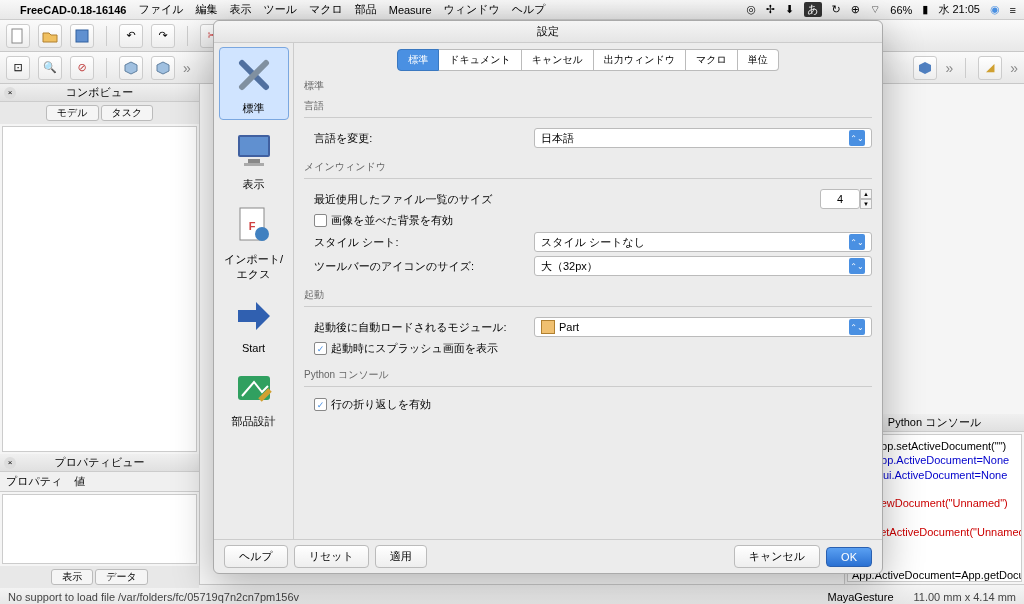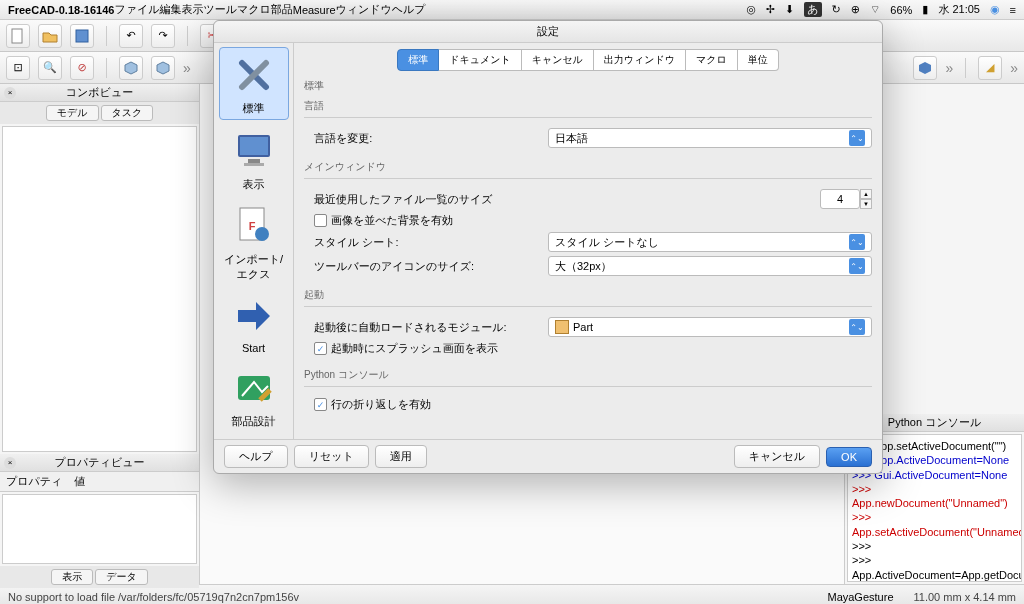--- a/index.html
+++ b/index.html
@@ -1,19 +1,19 @@
 <!DOCTYPE html>
 <html><head>
 <meta charset="utf-8">
 <style>
 * { margin:0; padding:0; box-sizing:border-box; font-family:-apple-system,"Hiragino Sans",sans-serif; font-size:11px; }
 body { width:1024px; height:604px; background:#ececec; overflow:hidden; position:relative; }
 
 
-.menubar { height:20px; background:linear-gradient(#f8f8f8,#e8e8e8); display:flex; align-items:center; padding:0 8px; font-size:12px; border-bottom:1px solid #ccc; }
+.menubar { height:20px; background:linear-gradient(#f8f8f8,#e8e8e8); display:flex; align-items:center; padding:0 8px; gap:12px; font-size:12px; border-bottom:1px solid #ccc; }
 .menubar .right { margin-left:auto; display:flex; gap:10px; align-items:center; }
 .apple { font-size:14px; }
 
 
 .tb { height:32px; background:linear-gradient(#fafafa,#e8e8e8); border-bottom:1px solid #c8c8c8; display:flex; align-items:center; padding:0 6px; gap:8px; }
 .tb-btn { width:24px; height:24px; border:1px solid #ccc; border-radius:3px; background:linear-gradient(#fff,#eee); display:flex; align-items:center; justify-content:center; cursor:pointer; }
 .sep { width:1px; height:20px; background:#ccc; margin:0 4px; }
 .chev { color:#888; font-size:14px; cursor:pointer; }
 
 
@@ -32,21 +32,21 @@
 .right-panel { width:180px; background:#f5f5f5; border-left:1px solid #ccc; display:flex; flex-direction:column; }
 .console { flex:1; background:#fff; margin:2px; border:1px solid #ccc; padding:4px; font-size:9px; overflow:hidden; line-height:1.3; }
 .console .red { color:#c00; }
 .console .blue { color:#00c; }
 
 .status { height:24px; background:linear-gradient(#f5f5f5,#e5e5e5); border-top:1px solid #ccc; display:flex; align-items:center; padding:0 8px; font-size:10px; gap:20px; }
 .status .msg { flex:1; color:#444; }
 .status .dims { color:#444; }
 
 
-.dialog { position:absolute; left:213px; top:20px; width:670px; height:454px; background:#ececec; border:1px solid #aaa; border-radius:6px; box-shadow:0 10px 40px rgba(0,0,0,.3); display:flex; flex-direction:column; }
+.dialog { position:absolute; left:213px; top:20px; width:670px; height:554px; background:#ececec; border:1px solid #aaa; border-radius:6px; box-shadow:0 10px 40px rgba(0,0,0,.3); display:flex; flex-direction:column; }
 .dlg-title { height:22px; display:flex; align-items:center; justify-content:center; background:linear-gradient(#f5f5f5,#e5e5e5); border-radius:6px 6px 0 0; border-bottom:1px solid #ccc; font-size:11px; }
 .dlg-body { flex:1; display:flex; }
 .cat-col { width:80px; border-right:1px solid #ccc; padding:4px 2px; display:flex; flex-direction:column; align-items:center; gap:4px; overflow-y:auto; }
 .cat { width:70px; display:flex; flex-direction:column; align-items:center; padding:3px 0; cursor:pointer; border-radius:4px; font-size:9px; }
 .cat.selected { background:#d0e4ff; border:1px solid #7aa7e0; }
 .cat.red-outline { border:2px solid #e03030; border-radius:6px; }
 .cat-icon { width:48px; height:48px; display:flex; align-items:center; justify-content:center; }
 .cat-label { margin-top:2px; text-align:center; }
 
 .settings { flex:1; padding:6px 10px; overflow-y:auto; }
@@ -54,21 +54,21 @@
 .seg-tabs .seg { padding:3px 10px; border:1px solid #bbb; background:#fff; font-size:10px; cursor:pointer; }
 .seg-tabs .seg:first-child { border-radius:4px 0 0 4px; }
 .seg-tabs .seg:last-child { border-radius:0 4px 4px 0; }
 .seg-tabs .seg.active { background:#4a90e2; color:#fff; border-color:#3a78c0; }
 .seg-tabs .seg + .seg { border-left:none; }
 
 .group-title { font-size:10px; color:#666; margin:6px 0 4px; }
 .fieldset { border-top:1px solid #ccc; padding:6px 0 2px 10px; }
 .row { display:flex; align-items:center; margin:4px 0; }
 .row label { width:220px; font-size:11px; }
-.select { flex:1; height:20px; background:#fff; border:1px solid #bbb; border-radius:3px; display:flex; align-items:center; padding:0 6px; justify-content:space-between; cursor:pointer; font-size:11px;margin-left:14px; }
+.select { flex:1; height:20px; background:#fff; border:1px solid #bbb; border-radius:3px; display:flex; align-items:center; padding:0 6px; justify-content:space-between; cursor:pointer; font-size:11px; }
 .select .arrow { width:16px; height:16px; background:#4a90e2; border-radius:2px; display:flex; align-items:center; justify-content:center; color:#fff; font-size:8px; }
 .numbox { width:40px; height:20px; border:1px solid #bbb; border-radius:3px; background:#fff; display:flex; align-items:center; justify-content:center; font-size:11px; }
 .stepper { width:12px; height:20px; display:flex; flex-direction:column; }
 .stepper div { flex:1; border:1px solid #bbb; background:#f5f5f5; font-size:6px; display:flex; align-items:center; justify-content:center; cursor:pointer; }
 .chk { width:13px; height:13px; border:1px solid #888; border-radius:2px; background:#fff; display:inline-flex; align-items:center; justify-content:center; font-size:9px; color:#4a90e2; cursor:pointer; margin-right:4px; }
 .chk.on::after { content:"✓"; }
 
 .dlg-footer { height:34px; border-top:1px solid #ccc; display:flex; align-items:center; padding:0 10px; gap:6px; }
 .btn { padding:3px 14px; border:1px solid #bbb; border-radius:4px; background:linear-gradient(#fff,#eee); cursor:pointer; font-size:11px; }
 .btn.primary { background:linear-gradient(#5aa0f2,#2a70d2); color:#fff; border-color:#2a60b0; }

